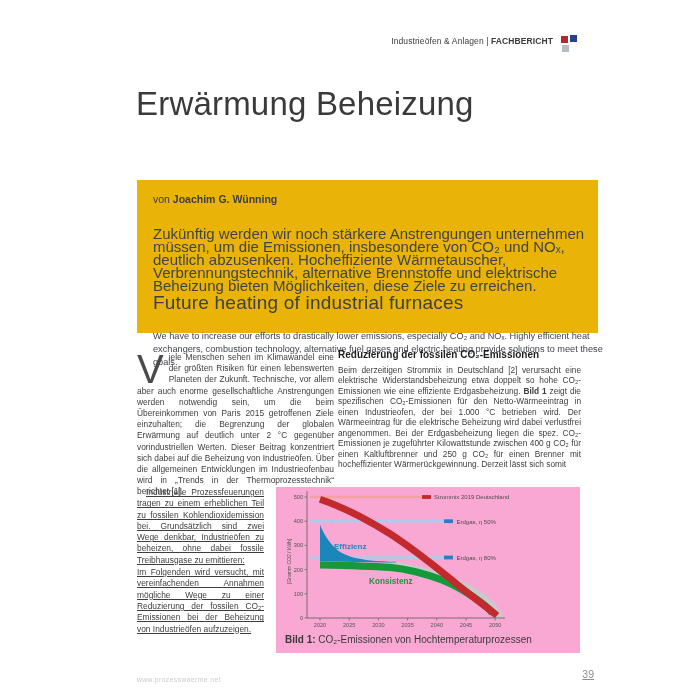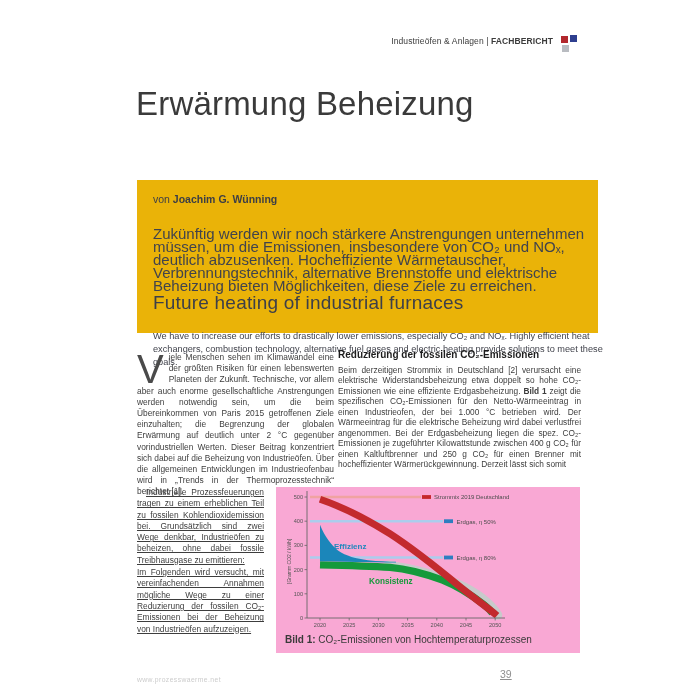--- a/index.html
+++ b/index.html
@@ -47,21 +47,21 @@
   .col-left-bottom .p3{margin:1px 0 0 0;}
 
   
   .figure{position:absolute;left:276px;top:487px;width:304px;height:166px;
           background:#f9a8d4;}
   .figcaption{font-size:10px;color:#3a3a3a;padding:1px 10px 0 9px;line-height:10px;}
   .figcaption b{font-weight:700;}
 
   
   .footer-url{position:absolute;left:137px;top:676px;font-size:6.8px;color:#cccccc;letter-spacing:.4px;}
-  .pageno{position:absolute;left:500px;top:668px;width:80px;text-align:left;
+  .pageno{position:absolute;left:514px;top:668px;width:80px;text-align:right;
           font-size:10.5px;color:#8f8f8f;text-decoration:underline;}
 </style>
 </head>
 <body>
 
 <div class="page">
 
   <div class="header">
     <span>Industrieöfen &amp; Anlagen</span><span> | </span><strong>FACHBERICHT</strong>
   </div>

